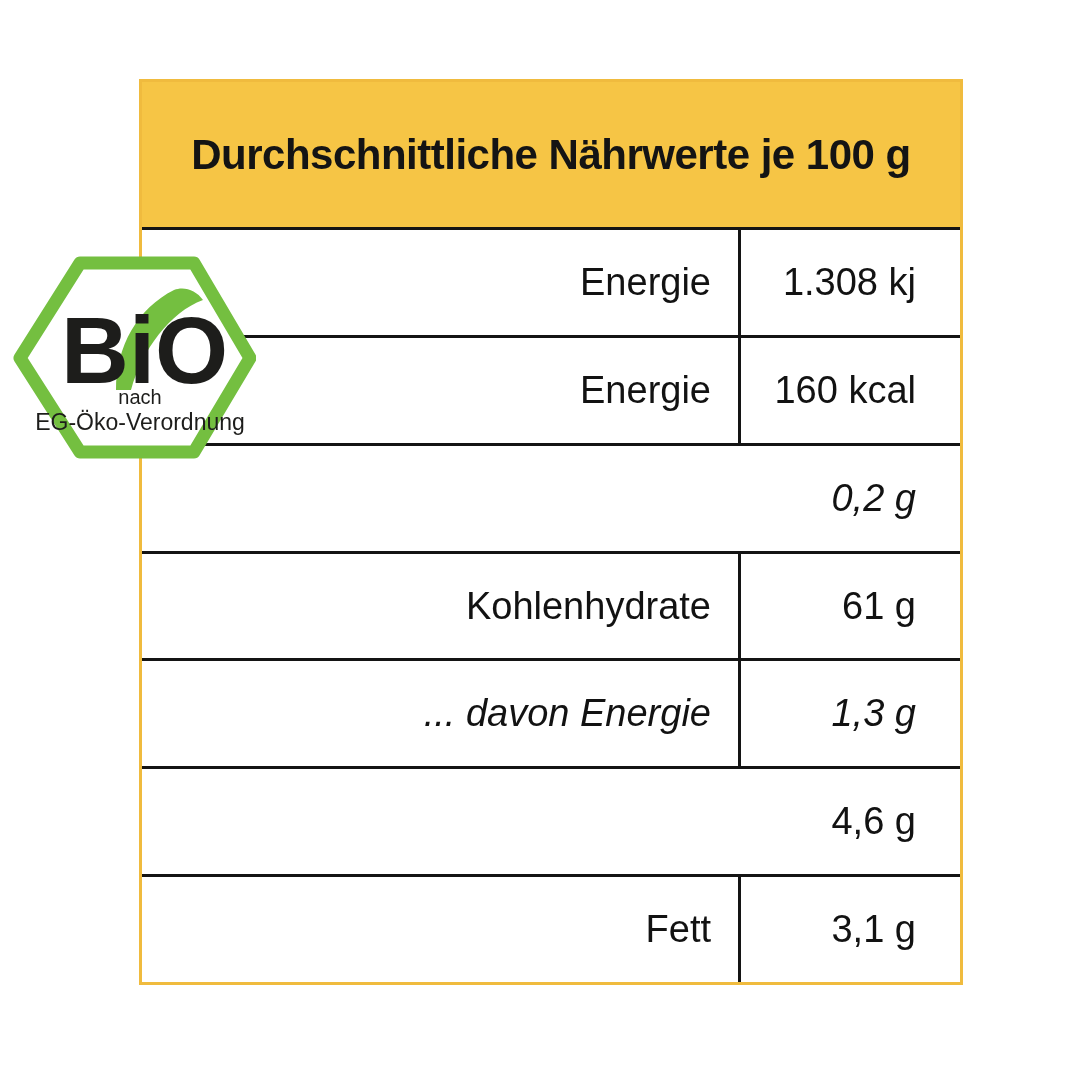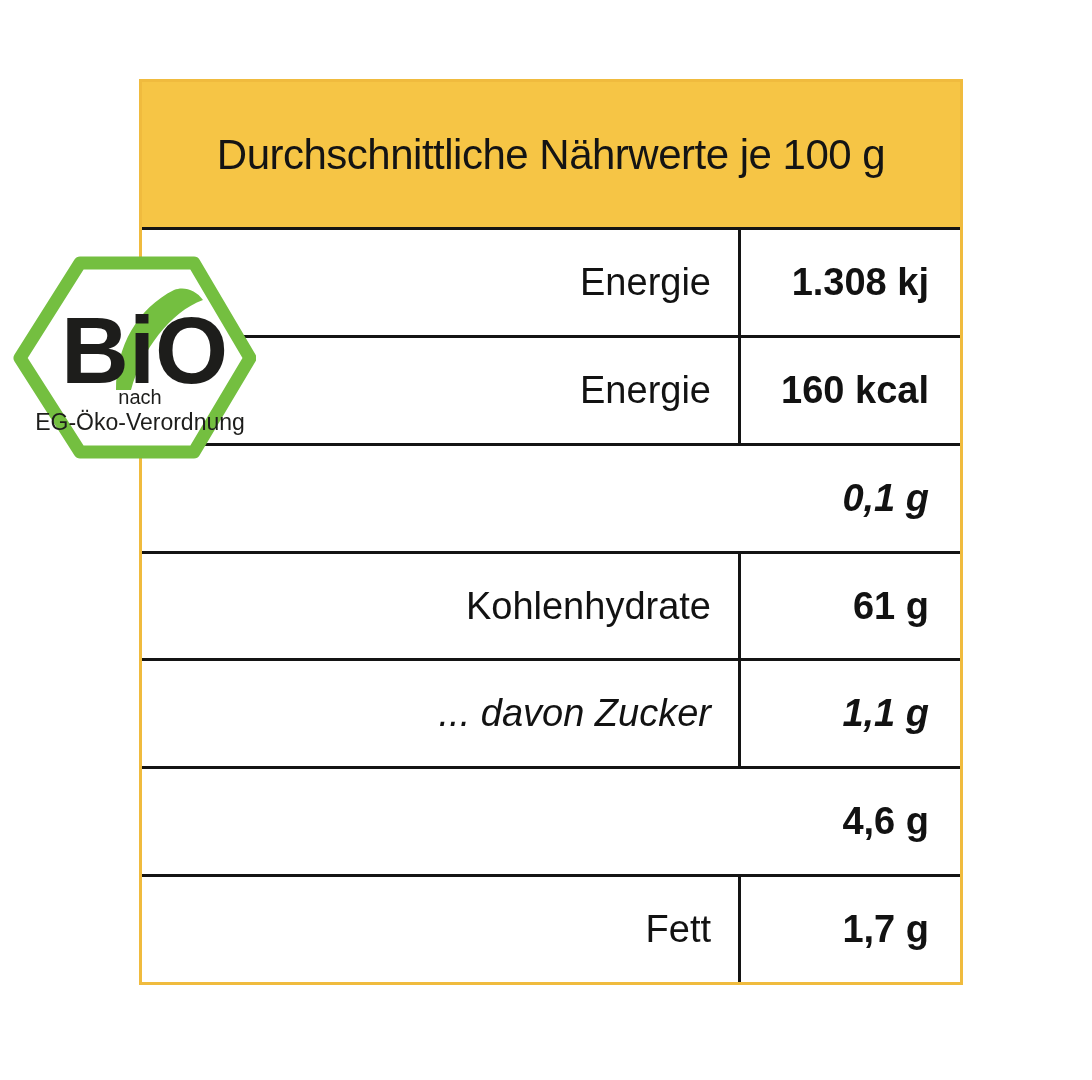--- a/index.html
+++ b/index.html
@@ -37,21 +37,21 @@
     height:148px;
     background:var(--yellow);
     border-bottom:3px solid var(--line);
     display:flex;
     align-items:center;
     justify-content:center;
     flex:none;
   }
   .panel-title{
     font-size:42px;
-    font-weight:400;
+    font-weight:700;
     color:var(--line);
     letter-spacing:-0.5px;
     white-space:nowrap;
   }
   .rows{
     flex:1;
     display:flex;
     flex-direction:column;
   }
   .row{
@@ -72,22 +72,21 @@
   .cell.label{
     width:599px;
     flex:none;
     justify-content:flex-end;
     padding-right:27px;
     border-right:3px solid var(--line);
   }
   .cell.value{
     flex:1;
     justify-content:flex-end;
-    padding-right:31px;
-    font-weight:bold;
+    padding-right:44px;
   }
   .row.italic .cell{
     font-style:italic;
   }
   
   .bio-seal{
     position:absolute;
     left:12px;top:250px;
     width:244px;height:216px;
     z-index:2;
@@ -105,36 +104,36 @@
     <div class="rows">
         <div class="row">
           <div class="cell label">Energie</div>
           <div class="cell value">1.308 kj</div>
         </div>
         <div class="row">
           <div class="cell label">Energie</div>
           <div class="cell value">160 kcal</div>
         </div>
         <div class="row italic">
-          <div class="cell value">0,1 g</div>
+          <div class="cell value">0,2 g</div>
         </div>
         <div class="row">
           <div class="cell label">Kohlenhydrate</div>
           <div class="cell value">61 g</div>
         </div>
         <div class="row italic">
-          <div class="cell label">... davon Zucker</div>
-          <div class="cell value">1,1 g</div>
+          <div class="cell label">... davon Energie</div>
+          <div class="cell value">1,3 g</div>
         </div>
         <div class="row">
           <div class="cell value">4,6 g</div>
         </div>
         <div class="row">
           <div class="cell label">Fett</div>
-          <div class="cell value">1,7 g</div>
+          <div class="cell value">3,1 g</div>
         </div>
       </div>
   </div>
 
   <svg class="bio-seal" viewBox="0 0 244 216" xmlns="http://www.w3.org/2000/svg">
 
     <polygon points="8,108 68,13 182,13 238,108 182,202 68,202" fill="#ffffff" stroke="#74BF40" stroke-width="13" stroke-linejoin="round"></polygon>
 
     <path fill="#74BF40" d="M 104,140
              C 104,96 126,58 162,40

